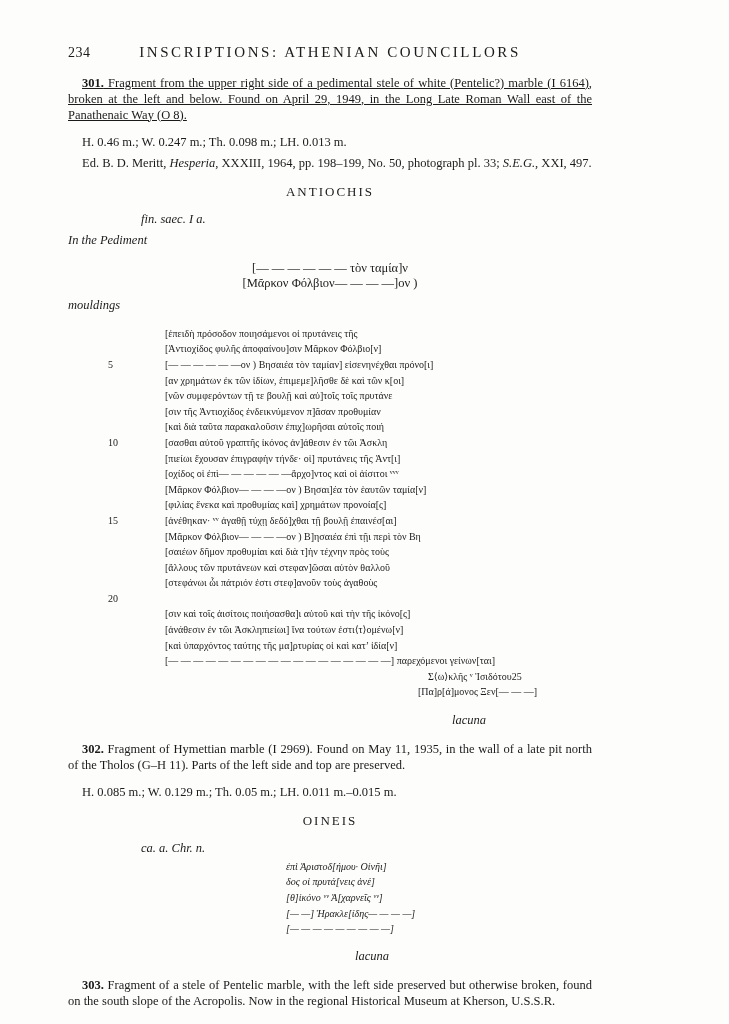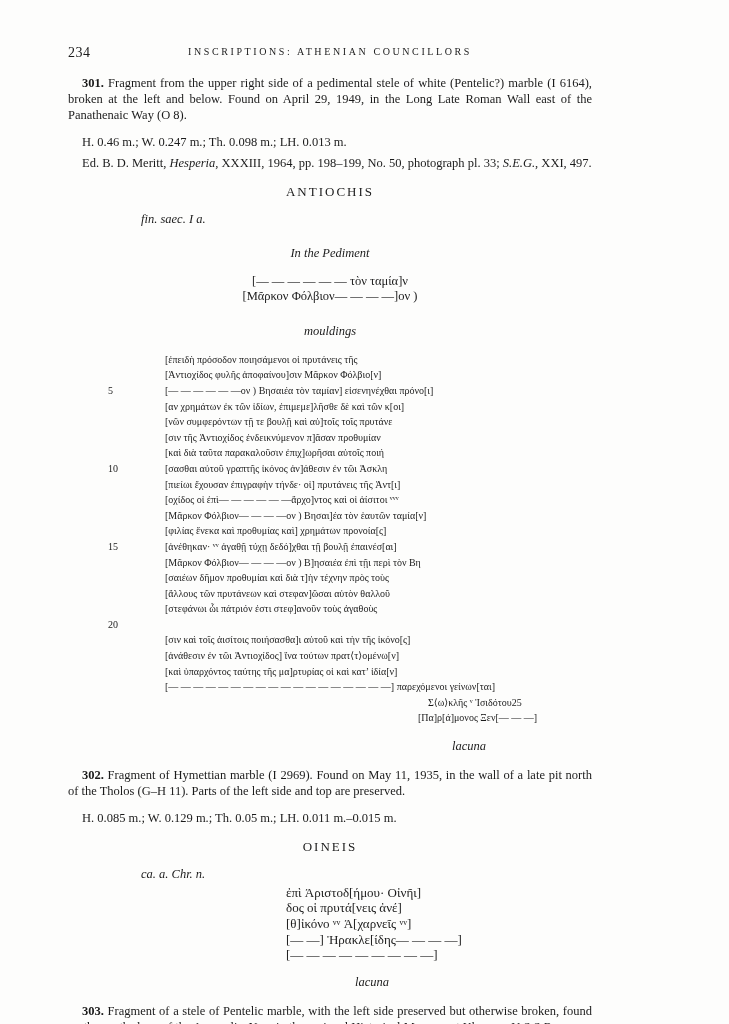--- a/index.html
+++ b/index.html
@@ -5,38 +5,38 @@
   html,body{margin:0;padding:0;}
   body{
     width:729px;height:1024px;overflow:hidden;
     background:#fdfdfc;color:#1b1b1b;
     font-family:"Liberation Serif","DejaVu Serif",serif;
     font-size:12.5px;
   }
   .page{width:658px;height:1024px;box-sizing:border-box;padding:44px 66px 0 68px;}
   .running-head{position:relative;height:18px;text-align:center;}
   .folio{position:absolute;left:0;top:1px;font-size:14px;letter-spacing:.5px;}
-  .head-title{font-size:10px;letter-spacing:2.6px;}
+  .head-title{font-size:15px;letter-spacing:2.6px;}
   .desc{text-align:justify;text-indent:14px;line-height:16px;}
-  .entry-301 .desc{}
+  .entry-301 .desc{text-decoration:underline;}
   .meta{margin:6px 0 0 14px;line-height:15px;}
   .tribe{margin-top:13px;text-align:center;font-weight:400;font-size:13px;letter-spacing:2px;}
   .date{margin:5px 0 0 73px;font-style:italic;line-height:16px;}
-  .ped-label{margin-top:19px;text-align:center;font-style:italic;line-height:15.5px;}
+  .ped-label{margin-top:6px;font-style:italic;line-height:15.5px;}
   .ped-line{text-align:center;line-height:15.5px;white-space:pre;}
   .greek{margin-left:40px;margin-top:2px;font-size:10px;line-height:15.6px;}
   .g-row{display:flex;}
   .g-num{flex:none;width:57px;}
   .g-text{white-space:pre;}
   .ind1 .g-text{margin-left:263px;}
   .ind2 .g-text{margin-left:253px;}
   .g-rnum{}
   .lacuna{font-style:italic;line-height:15.5px;}
   .lac-301{margin-left:384px;}
-  .greek2{margin-left:218px;margin-top:3px;font-size:13px;line-height:15.6px;}
+  .greek2{margin-left:218px;margin-top:3px;font-size:10px;line-height:15.6px;font-style:italic;}
   .g-line{white-space:pre;}
   .lac-302{margin-left:287px;}
   .entry-302{margin-top:0;}
   .entry-303{margin-top:12px;}
 </style>
 </head>
 <body>
 
 <div class="page">
 
@@ -170,21 +170,21 @@
           </div>
 
           <div class="g-row">
             <span class="g-num"></span>
             <span class="g-text">[σιν καὶ τοῖς ἀισίτοις ποιήσασθα]ι αὐτοῦ καὶ τὴν τῆς ἰκόνο[ς]</span>
             <span class="g-rnum"></span>
           </div>
 
           <div class="g-row">
             <span class="g-num"></span>
-            <span class="g-text">[ἀνάθεσιν ἐν τῶι Ἀντιοχίδος] ἵνα τούτων πρατ⟨τ⟩ομένω[ν]</span>
+            <span class="g-text">[ἀνάθεσιν ἐν τῶι Ἀσκληπιείωι] ἵνα τούτων ἐστι⟨τ⟩ομένω[ν]</span>
             <span class="g-rnum"></span>
           </div>
 
           <div class="g-row">
             <span class="g-num"></span>
             <span class="g-text">[καὶ ὑπαρχόντος ταύτης τῆς μα]ρτυρίας οἱ καὶ κατ’ ἰδία[ν]</span>
             <span class="g-rnum"></span>
           </div>
 
           <div class="g-row">

